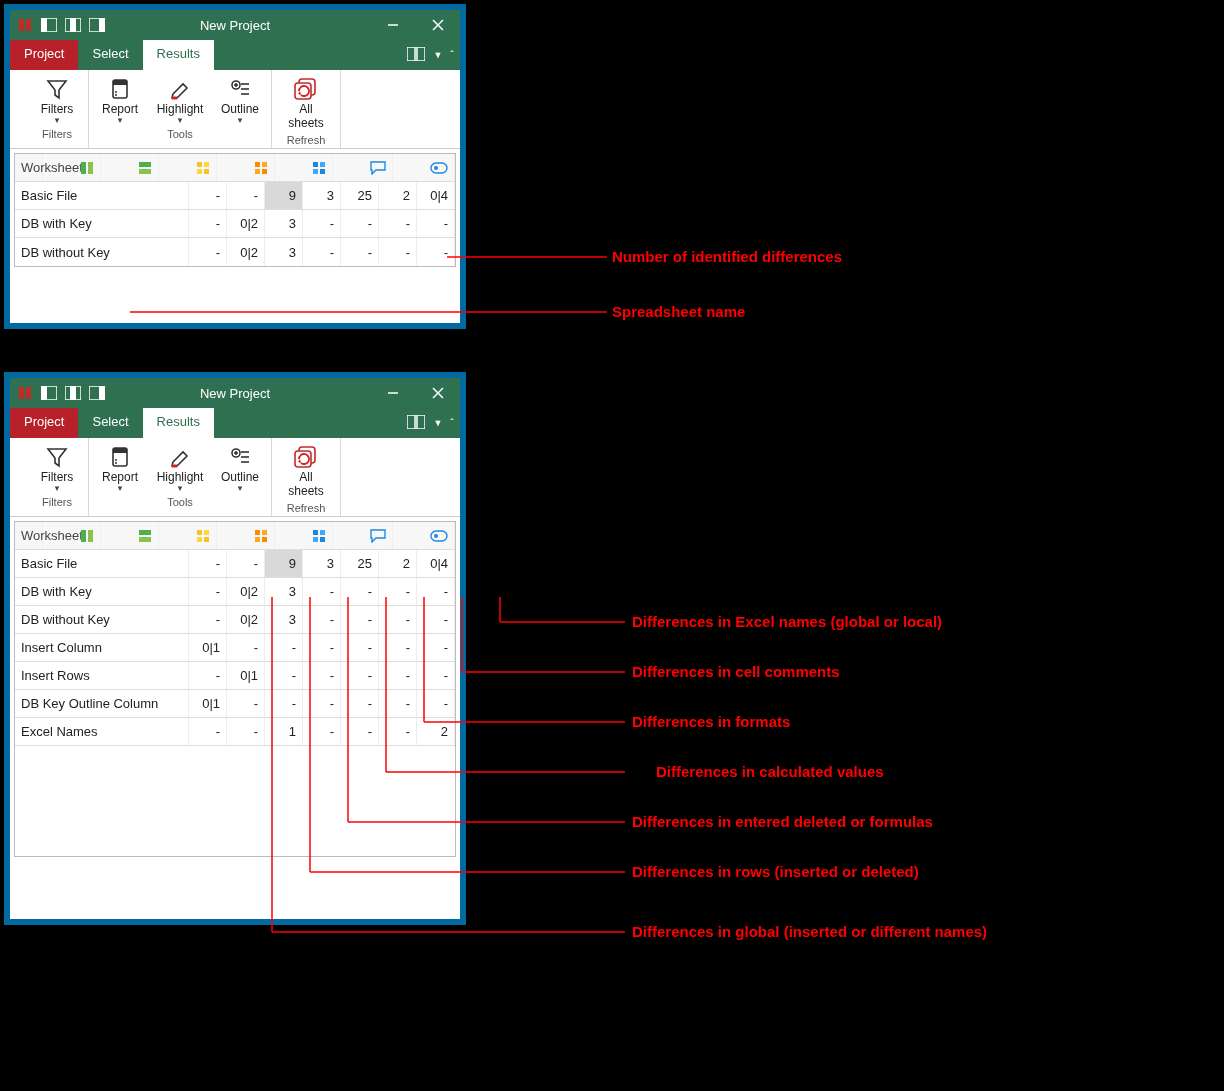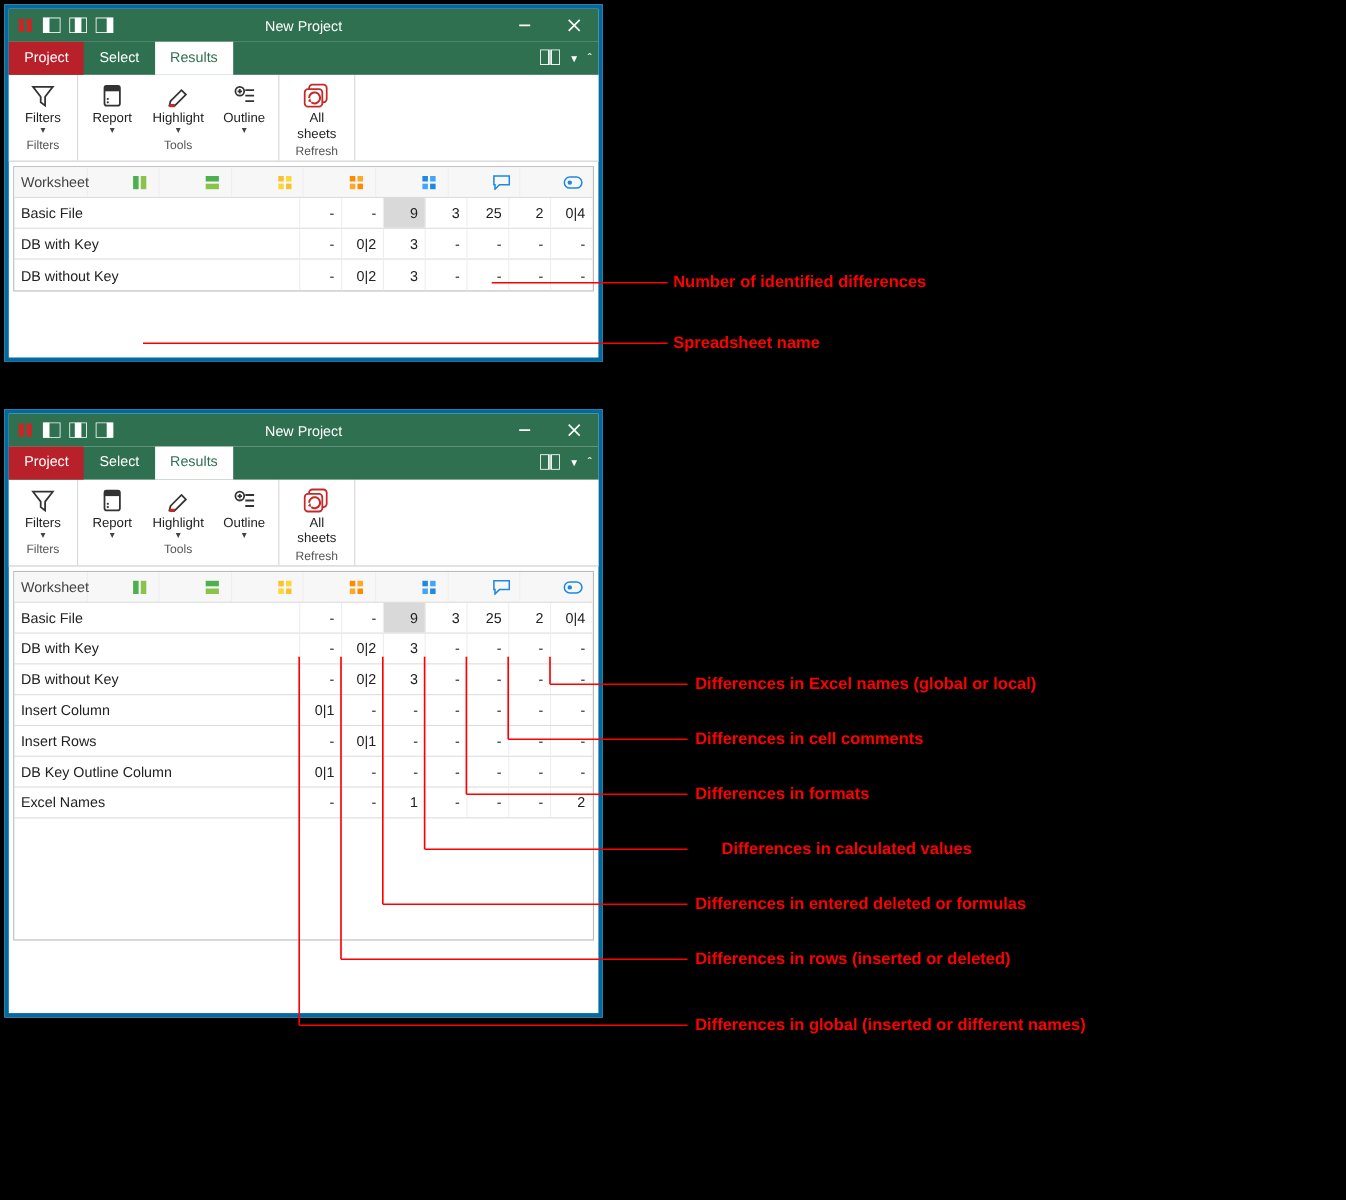--- a/index.html
+++ b/index.html
@@ -8,22 +8,22 @@
     font-family: "Segoe UI", Arial, sans-serif;
     font-size: 13px;
     color: #222;
     width: 1224px;
     height: 1091px;
     position: relative;
   }
   .window {
     position: absolute;
     background: #fff;
-    border: 4px solid #0369a1;
-    width: 544px;
+    border: 6px solid #0369a1;
+    width: 462px;
   }
   .titlebar {
     background: #2e7050;
     color: #fff;
     height: 30px;
     display: flex;
     align-items: center;
     position: relative;
   }
   .tb-left { display: flex; align-items: center; gap: 6px; padding-left: 6px; }
@@ -45,20 +45,21 @@
   .tab.project { background: #b8202a; }
   .tab.active { background: #fff; color: #2e7050; }
   .tabbar-right {
     position: absolute; right: 6px; top: 0; height: 100%;
     display: flex; align-items: center; gap: 8px; color: #fff;
   }
   .ribbon {
     background: #fff;
     display: flex;
     border-bottom: 1px solid #ccc;
+    padding-left: 16px;
   }
   .ribgrp {
     border-right: 1px solid #d8d8d8;
     padding: 4px 6px 2px 6px;
     display: flex;
     flex-direction: column;
     align-items: center;
   }
   .ribgrp .btns { display: flex; gap: 10px; }
   .ribbtn {

